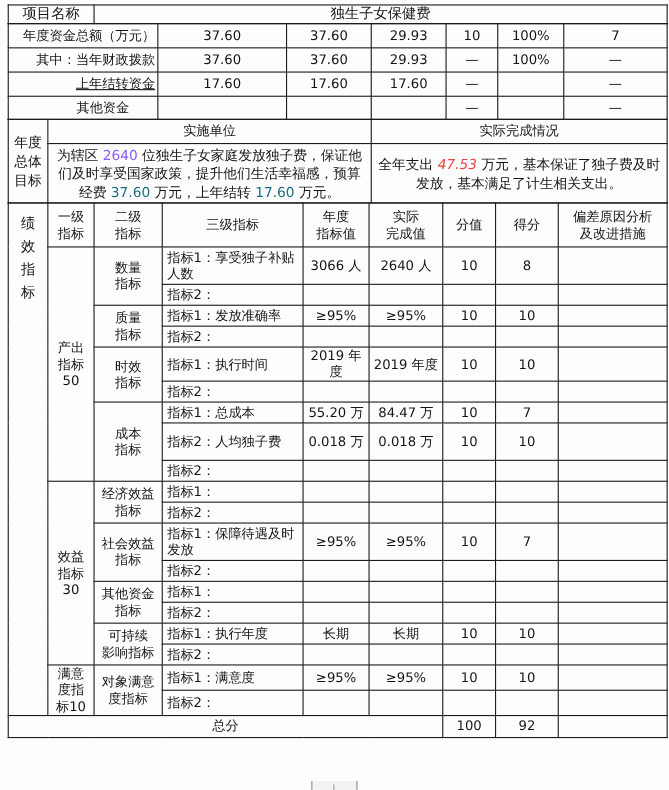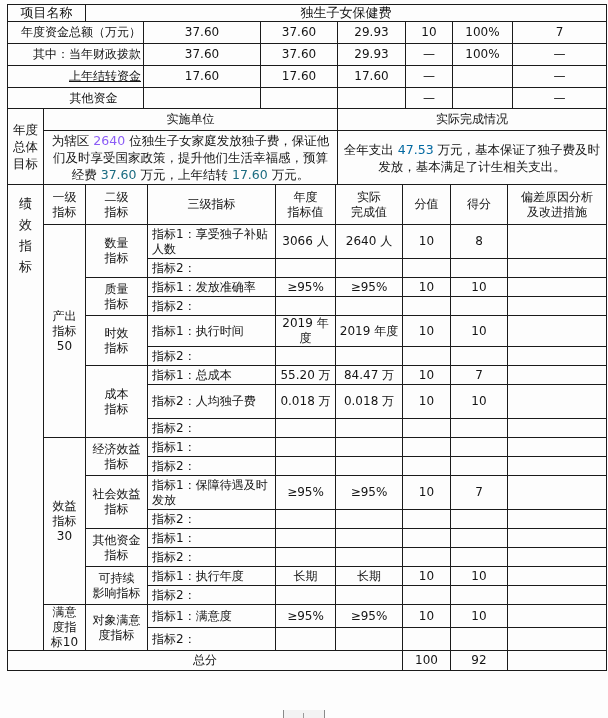--- a/index.html
+++ b/index.html
@@ -107,21 +107,21 @@
         <tr style="height:22px">
       <td rowspan="2" class="goalcell">年度总体目标</td>
       <td>实施单位</td>
       <td>实际完成情况</td>
     </tr>
     <tr style="height:54px">
       <td class="goalcell">
         <span>为辖区 </span><span class="accent-num" style="color: #8b5cf6;">2640</span><span> 位独生子女家庭发放独子费，保证他们及时享受国家政策，提升他们生活幸福感，预算经费 </span><span class="accent-num" style="color: rgb(26, 107, 128);">37.60</span><span> 万元，上年结转 </span><span class="accent-num" style="color: rgb(26, 107, 128);">17.60</span><span> 万元。</span>
       </td>
       <td class="goalcell">
-        <span>全年支出 </span><span class="accent-num" style="color: #0369a1;">47.53</span><span> 万元，基本保证了独子费及时发放，基本满足了计生相关支出。</span>
+        <span>全年支出 </span><span class="accent-num" style="color: #ef4444; font-style: italic;">47.53</span><span> 万元，基本保证了独子费及时发放，基本满足了计生相关支出。</span>
       </td>
     </tr>
   </tbody>
     </table>
 
   <table>
     <colgroup>
       <col style="width:36px">
         <col style="width:42px">
         <col style="width:62px">

